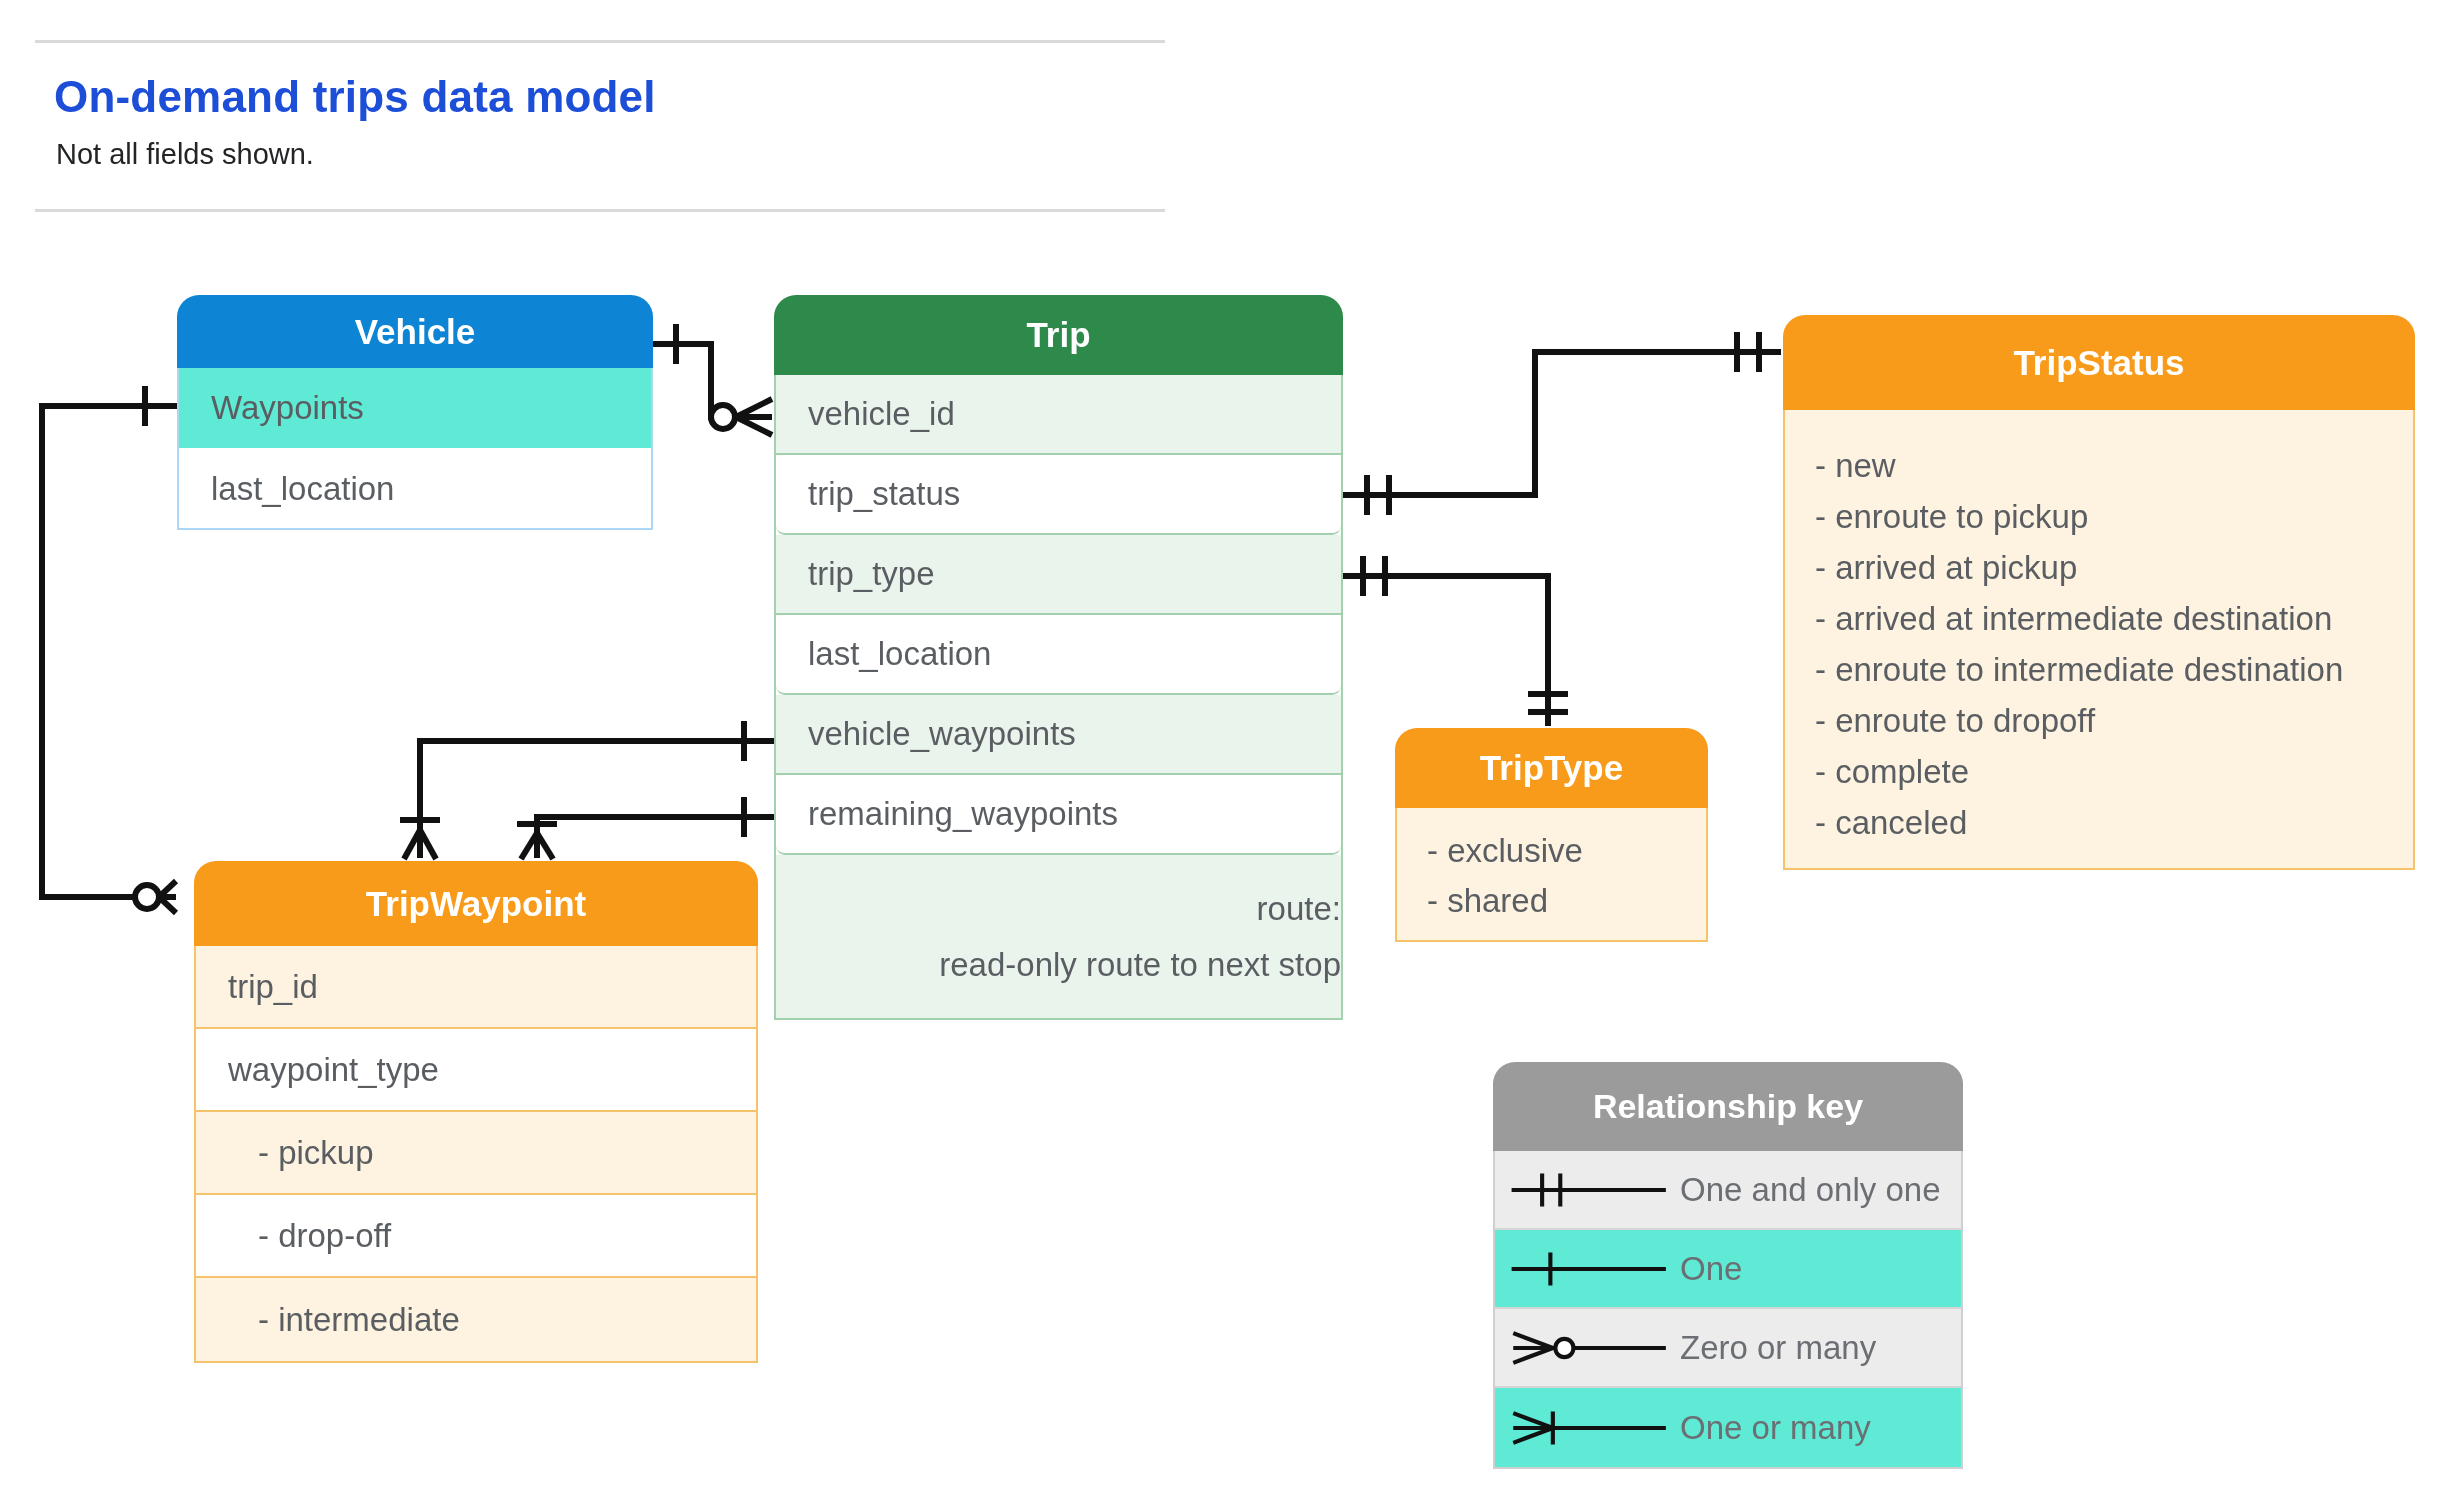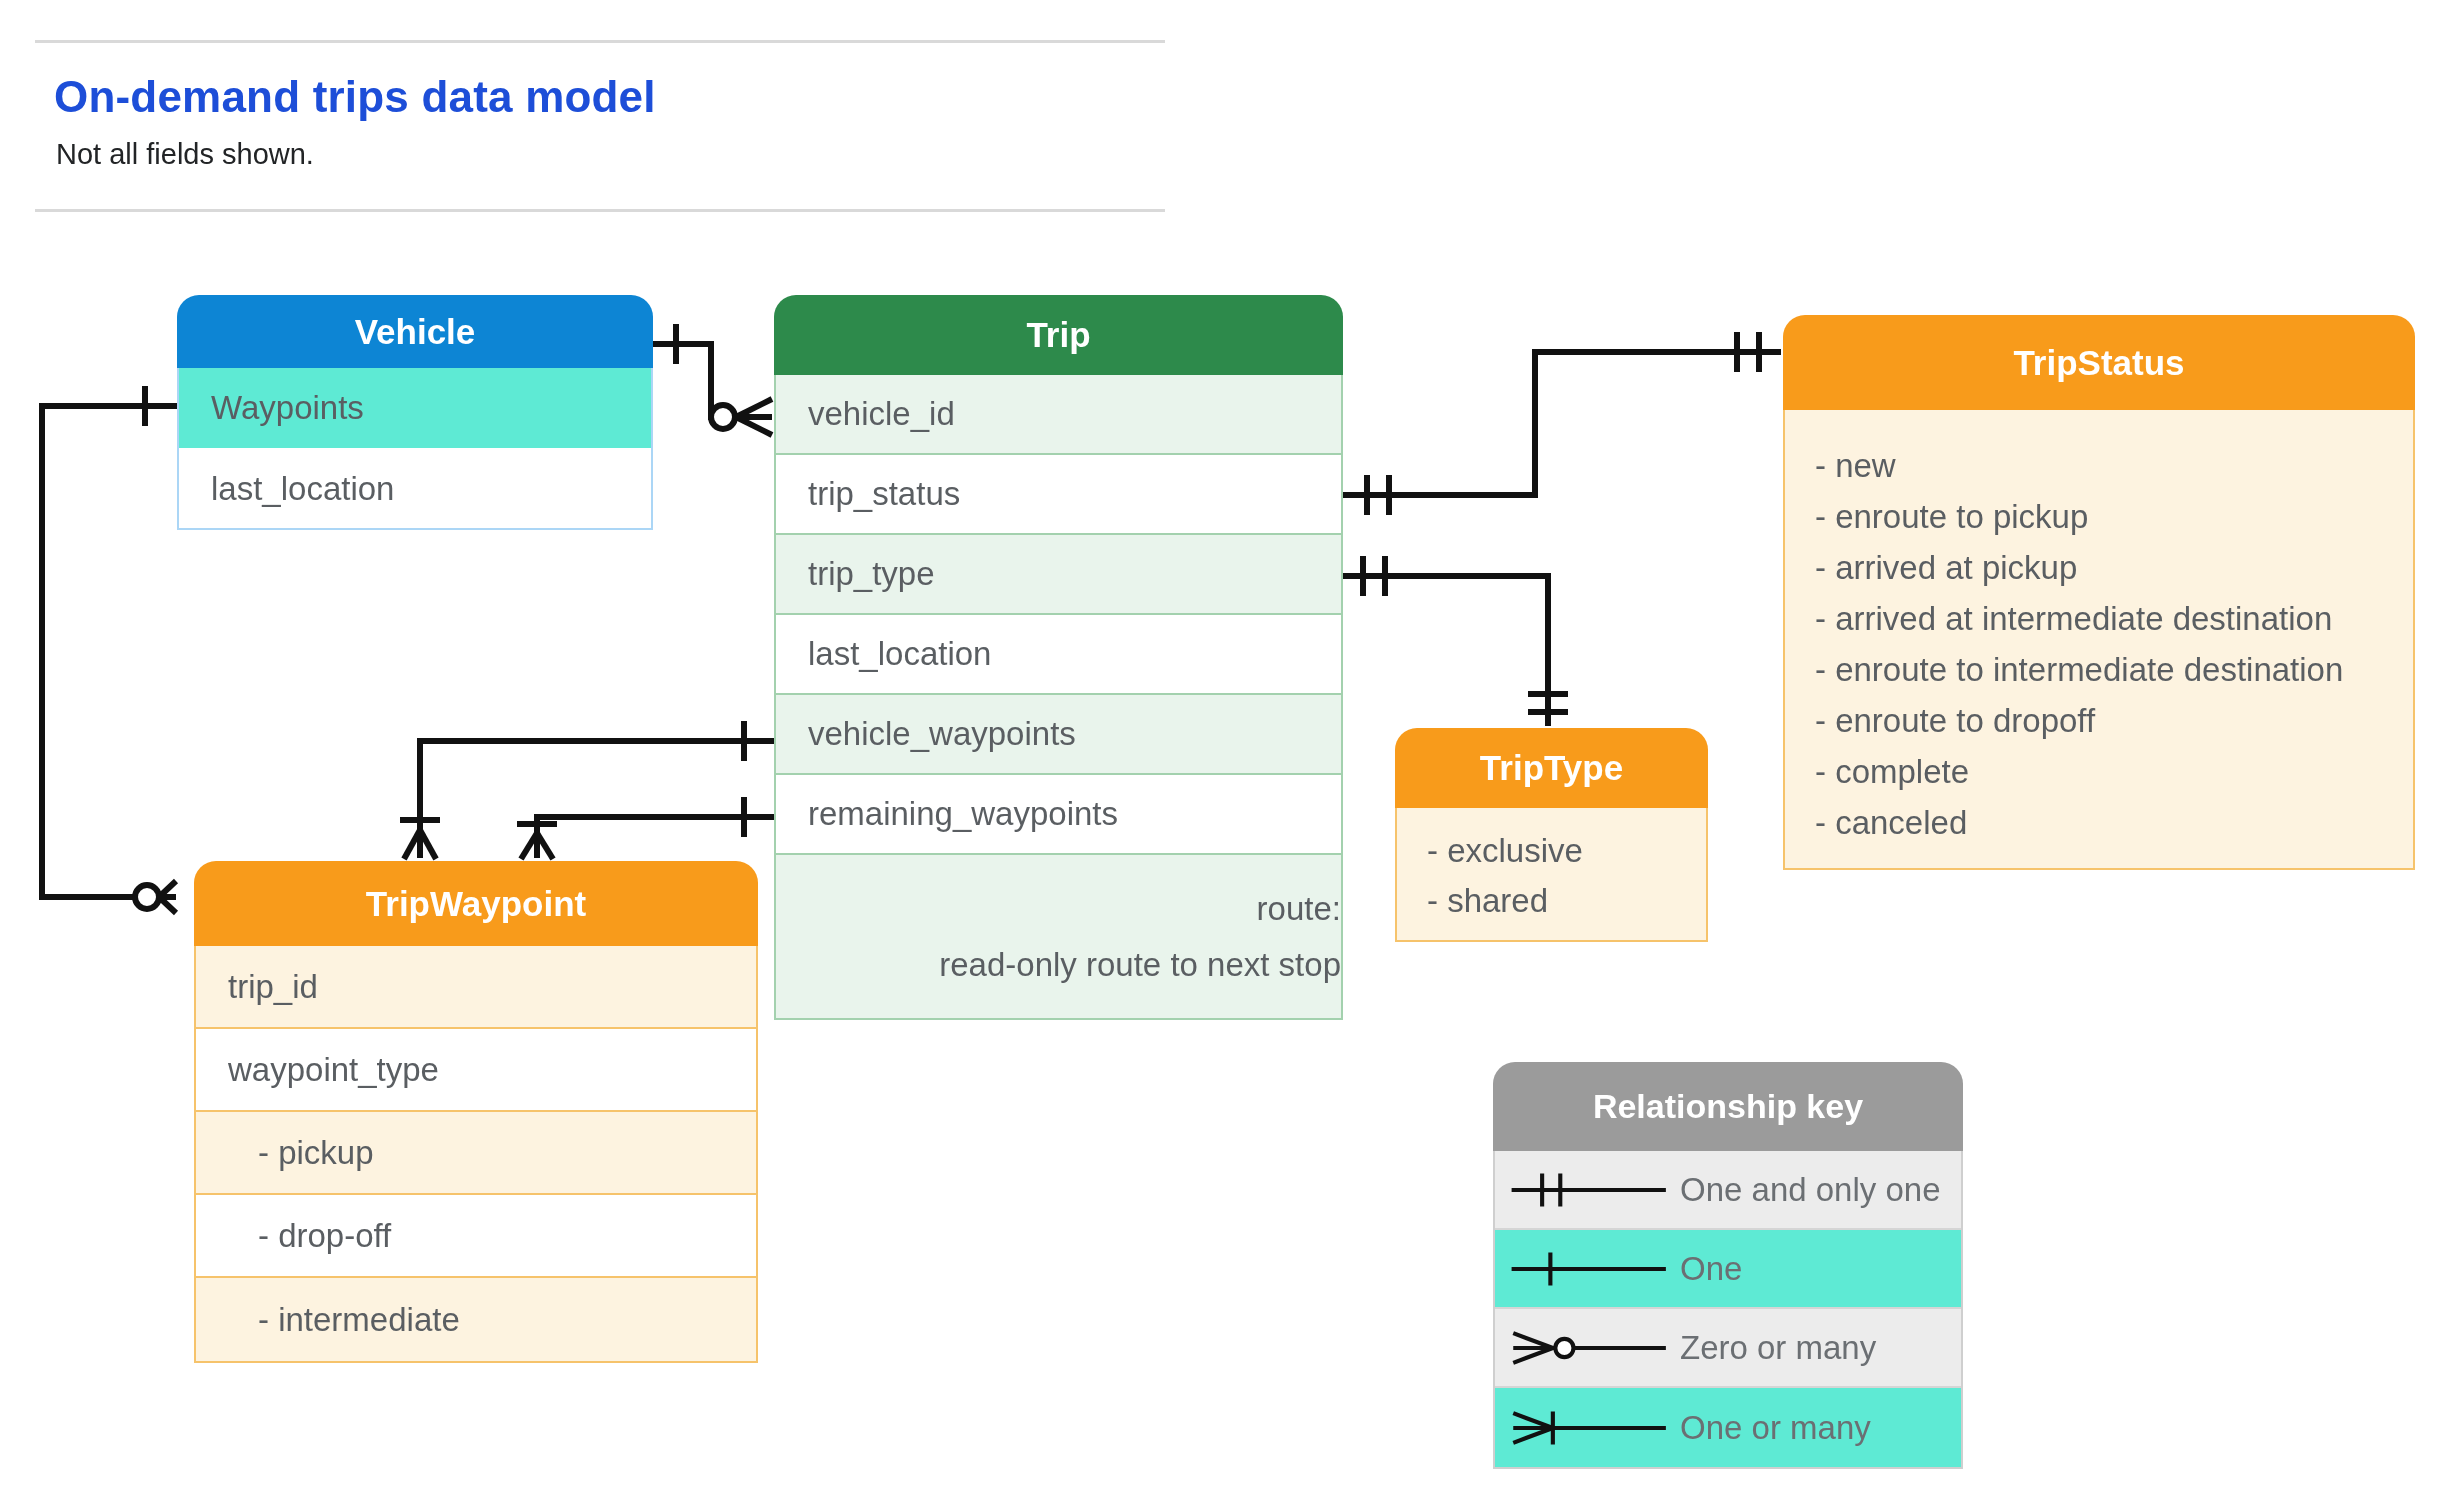--- a/index.html
+++ b/index.html
@@ -23,21 +23,21 @@
   
   #vehicle .entity-header{background:#0d85d4;height:73px;}
   #vehicle .entity-body{border:2px solid #abd6f6;border-top:none;}
   .row.blue-hl{background:#5eead4;height:82px;border-bottom:2px solid #ffffff;}
   .row.blue-plain{background:#ffffff;height:78px;}
 
   
   #trip .entity-header{background:#2d8a4b;height:80px;}
   #trip .entity-body{border:2px solid #a3d1ae;border-top:none;}
   .row.green-a{background:#e9f4ec;height:80px;border-bottom:2px solid #a3d1ae;}
-  .row.green-b{background:#ffffff;height:80px;border-bottom:2px solid #a3d1ae;}
+  .row.green-b{background:#ffffff;height:80px;border-bottom:2px solid #a3d1ae;border-radius:9px;}
   .row.green-route{background:#e9f4ec;height:163px;flex-direction:column;align-items:flex-end;justify-content:center;border-bottom:none;}
   .row.green-route .line{line-height:56px;}
 
   
   .orange .entity-header{background:#f89b1b;}
   .orange .entity-body{border:2px solid #f6c36b;border-top:none;background:#fdf3e0;}
   #tripstatus .entity-header{height:95px;}
   #tripstatus .entity-body{padding:30px 15px 20px 30px;}
   #tripstatus .value-line{font-size:33px;color:#5a5e62;line-height:51px;}
   #triptype .entity-header{height:80px;}

